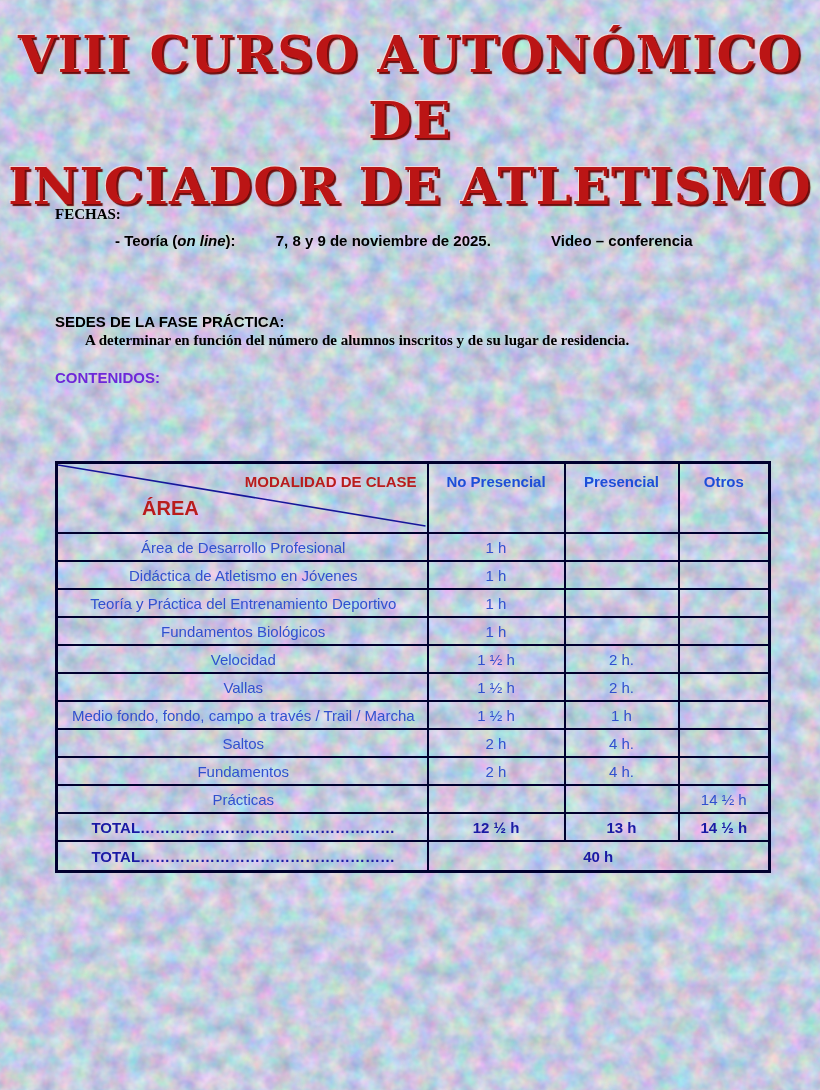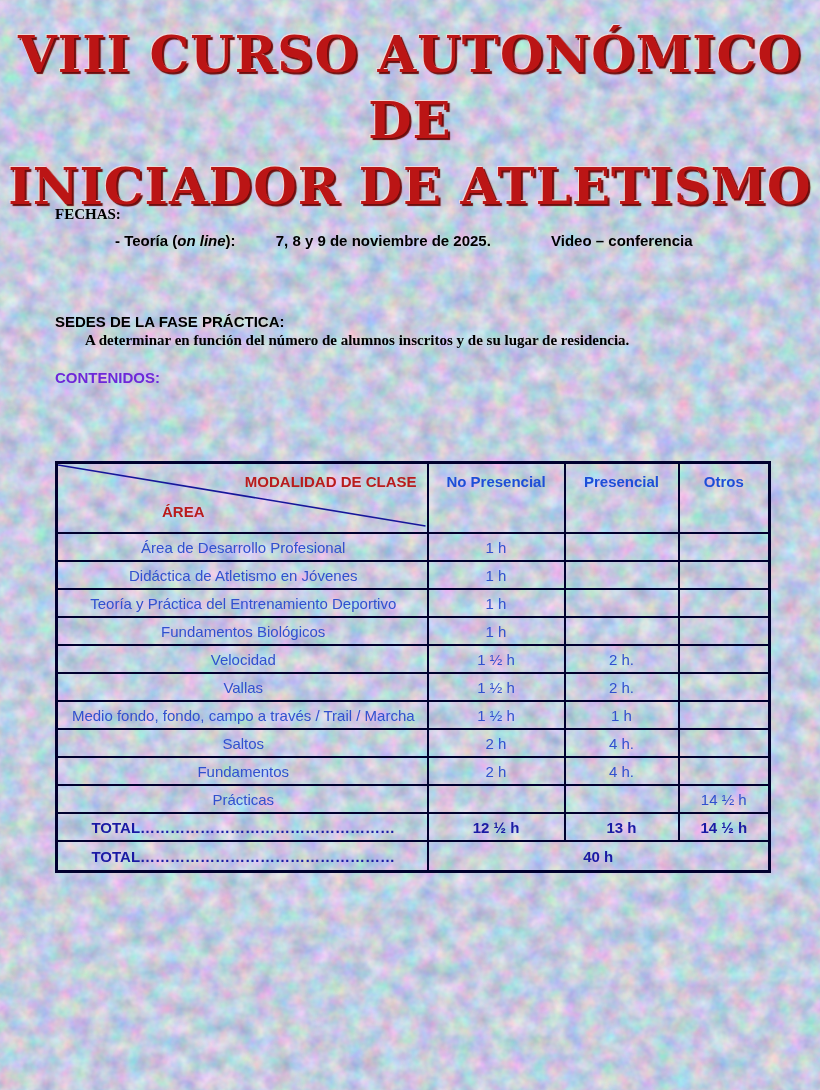--- a/index.html
+++ b/index.html
@@ -33,21 +33,21 @@
   }
   table.contents th,table.contents td{border:2px solid #00002e;overflow:hidden;}
   col.c-area{width:371px;}
   col.c-np{width:137px;}
   col.c-p{width:114px;}
   col.c-o{width:91px;}
 
   th.corner{position:relative;height:68px;padding:0;font-weight:bold;color:#b91c1c;}
   .corner-svg{position:absolute;left:0;top:0;width:100%;height:100%;}
   .corner-top{position:absolute;right:10px;top:9px;font-size:15px;}
-  .corner-bottom{position:absolute;left:104px;bottom:12px;font-size:15px;}
+  .corner-bottom{position:absolute;left:84px;bottom:12px;font-size:20px;}
 
   th.colhead{font-weight:bold;color:#1d4ed8;text-align:center;vertical-align:top;padding-top:9px;font-size:15px;}
 
   tbody td{height:26px;vertical-align:middle;}
   tbody td.area{text-align:center;padding:0 6px 0 8px;white-space:nowrap;}
   tbody td.hours{text-align:center;padding:0;}
   tr.total td{font-weight:bold;color:#1a1aa4;}
   td.total-label{white-space:nowrap;}
   td.grand-value{text-align:center;font-weight:bold;}
 </style>

